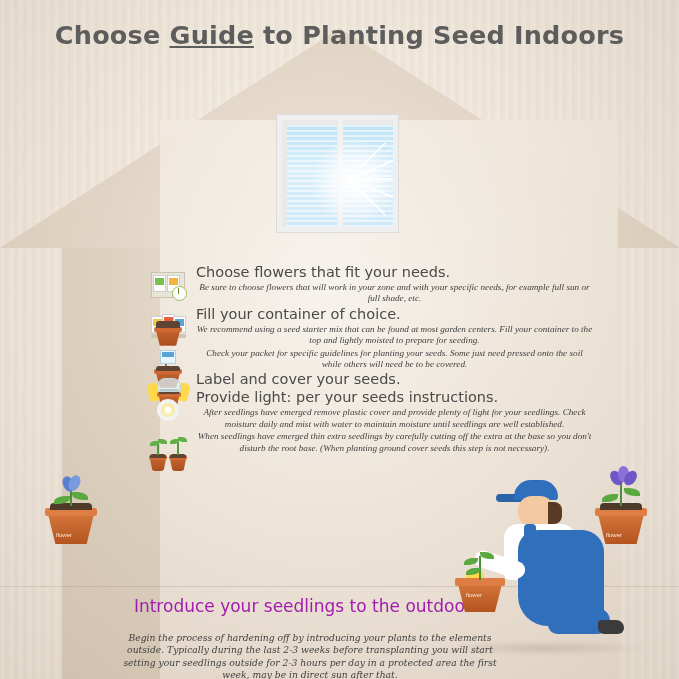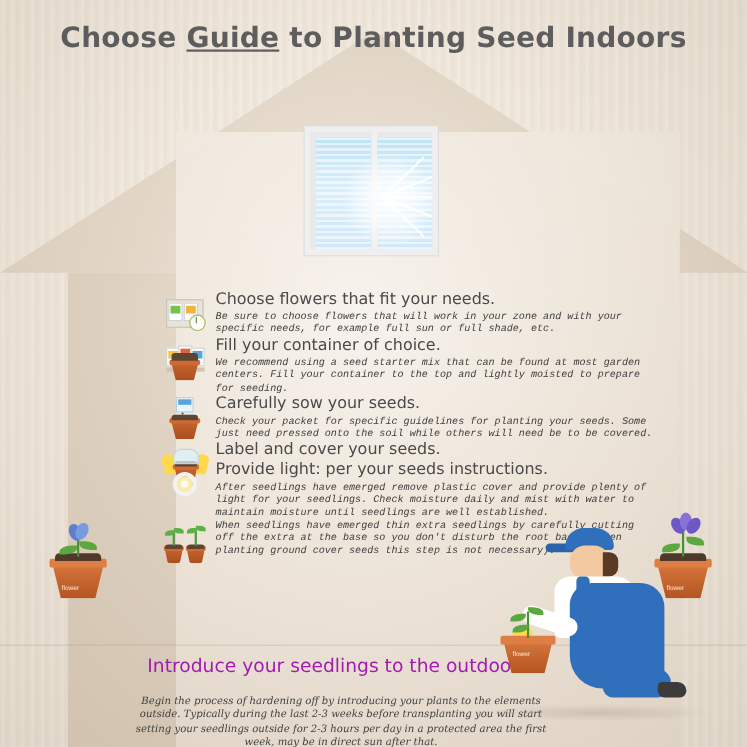--- a/index.html
+++ b/index.html
@@ -168,26 +168,27 @@
     margin-bottom: 1px;
   }
   .step-head {
     font-family: "DejaVu Sans", sans-serif;
     font-size: 14.5px;
     color: #4a4a4a;
     line-height: 17px;
     margin: 0 0 1px 0;
   }
   .step-body {
-    font-family: Liberation Mono, monospace;
+    font-family: Liberation Serif, serif;
     font-style: italic;
     font-size: 9.2px;
     line-height: 11.4px;
     color: #3f3f3f;
     margin: 0;
+    text-align: center;
   }
   .step-icon {
     position: absolute;
     left: 0;
     top: 0;
     width: 42px;
     height: 42px;
   }
   
   .pot {
@@ -485,21 +486,20 @@
       <div class="step-icon">
         <div class="pot"></div>
         <div class="pot-rim"></div>
         <div class="soil"></div>
         <div class="packet" style="left:12px;top:2px;width:16px;height:14px;background:#eaf6ff;border-color:#b8cfdd;">
           <div class="band" style="background:#5aa5d8;top:1px;height:5px;"></div>
         </div>
         <div style="position:absolute;left:17px;top:16px;width:2px;height:2px;border-radius:50%;background:#6b5033;"></div>
         <div style="position:absolute;left:22px;top:18px;width:2px;height:2px;border-radius:50%;background:#6b5033;"></div>
       </div>
-      <p class="step-head">Carefully sow your seeds.</p>
       <p class="step-body">Check your packet for specific guidelines for planting your seeds.  Some just need pressed onto the soil while others will need be to be covered.</p>
     </div>
 
     <div class="step">
       <div class="step-icon">
         <div class="glove" style="left:0px;top:12px;transform:rotate(-14deg);"></div>
         <div class="glove" style="left:29px;top:12px;transform:rotate(14deg);"></div>
         <div class="pot" style="left:11px;width:20px;"></div>
         <div class="pot-rim" style="left:9px;width:24px;"></div>
         <div class="soil" style="left:11px;width:20px;"></div>

